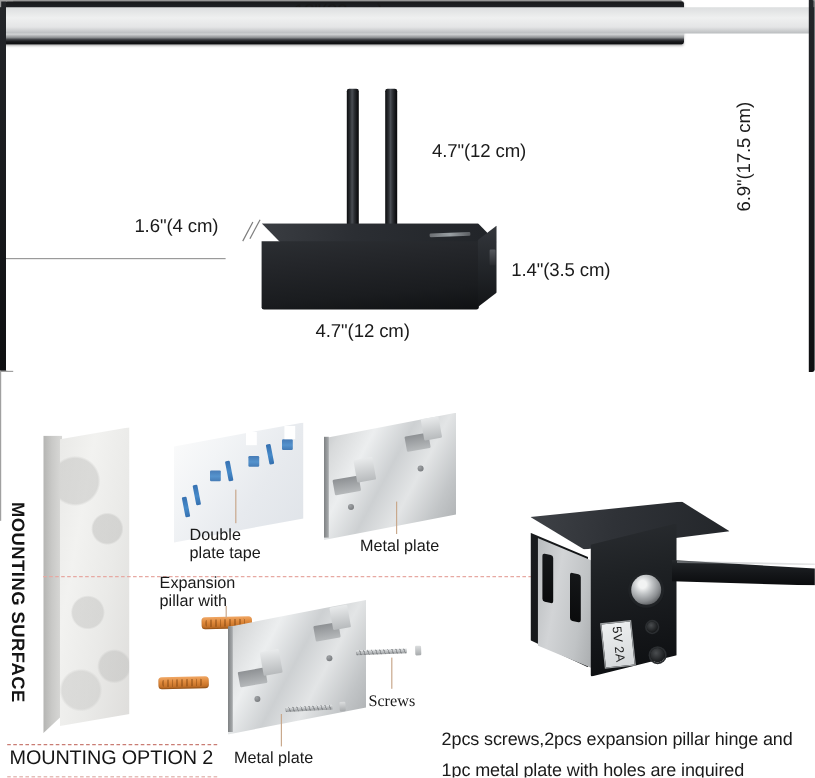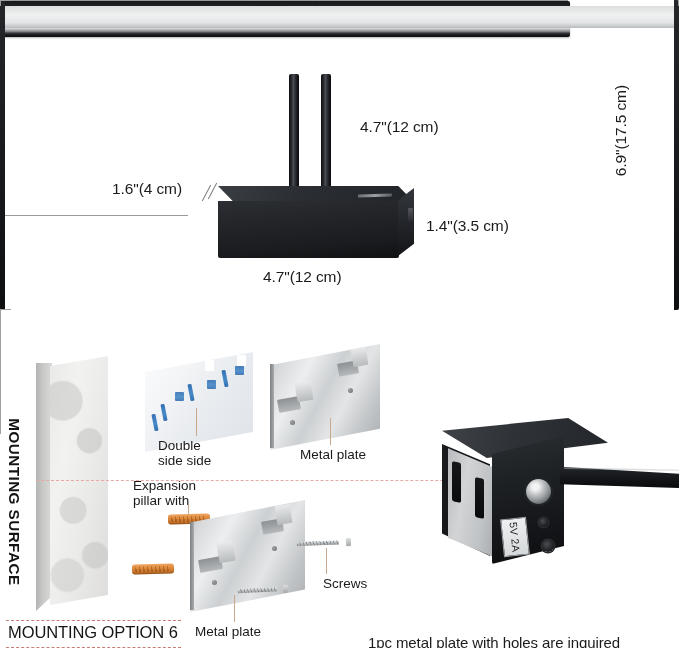--- a/index.html
+++ b/index.html
@@ -418,21 +418,21 @@
     width: 1px;
     background: #c9a98d;
   }
 
   #tape-label     { left: 158px; top: 126px; }
   #tape-leader    { left: 196px; top: 96px; height: 28px; }
   #plate-top-label  { left: 300px; top: 135px; }
   #plate-top-leader { left: 330px; top: 106px; height: 27px; }
   #hinge-label    { left: 133px; top: 166px; }
   #hinge-leader   { left: 188px; top: 193px; height: 10px; }
-  #screws-label   { left: 323px; top: 264px; }
+  #screws-label   { left: 307px; top: 264px; font-family: Liberation Serif, serif; }
   #screws-leader  { left: 326px; top: 236px; height: 26px; }
   #plate-bottom-label  { left: 195px; top: 312px; }
   #plate-bottom-leader { left: 234px; top: 283px; height: 27px; }
 
   
   .note-text {
     position: absolute;
     font-size: 15px;
     color: #1b1b1b;
     white-space: nowrap;
@@ -578,21 +578,21 @@
 
   <div class="abs" id="wall-slab">
     <div id="wall-edge"></div>
     <div id="wall-face"></div>
   </div>
 
   <div class="abs" id="option-divider"></div>
 
   <div class="abs" id="mounting-option2">
     <div id="option2-rule-top"></div>
-    <div id="mounting-option2-label">MOUNTING OPTION 6</div>
+    <div id="mounting-option2-label">MOUNTING OPTION 2</div>
     <div id="option2-rule-bottom"></div>
   </div>
 
   <div class="part" id="tape-part">
     <div class="plate-shape" id="tape-body"></div>
     <div class="tape-mark" style="left:8px;  top:62px; transform:rotate(-11deg);"></div>
     <div class="tape-mark" style="left:17px; top:52px; transform:rotate(-11deg);"></div>
     <div class="tape-mark wide" style="left:30px; top:40px;"></div>
     <div class="tape-mark" style="left:44px; top:32px; transform:rotate(-11deg);"></div>
     <div class="tape-mark wide" style="left:62px; top:28px;"></div>
@@ -633,35 +633,36 @@
     <div class="screw-head"></div>
   </div>
   <div class="screw" id="screw-2">
     <div class="screw-shaft"></div>
     <div class="screw-thread"></div>
     <div class="screw-head"></div>
   </div>
 
   <div class="leader" id="tape-leader"></div>
   <div class="part-label" id="tape-label">Double
-side side</div>
+plate tape</div>
 
   <div class="leader" id="plate-top-leader"></div>
   <div class="part-label" id="plate-top-label">Metal plate</div>
 
   <div class="leader" id="hinge-leader"></div>
   <div class="part-label" id="hinge-label">Expansion
 pillar with</div>
 
   <div class="leader" id="screws-leader"></div>
   <div class="part-label" id="screws-label">Screws</div>
 
   <div class="leader" id="plate-bottom-leader"></div>
   <div class="part-label" id="plate-bottom-label">Metal plate</div>
 
+  <div class="note-text" id="note-line1">2pcs screws,2pcs expansion pillar hinge and</div>
   <div class="note-text" id="note-line2">1pc metal plate with holes are inquired</div>
 
   <div class="abs" id="product-photo">
     <div id="pp-top"></div>
     <div id="pp-left-face"></div>
     <div id="pp-silver-inset"></div>
     <div class="pp-slot" id="pp-slot-1"></div>
     <div class="pp-slot" id="pp-slot-2"></div>
     <div id="pp-front-face"></div>
     <div id="pp-bar"></div>

